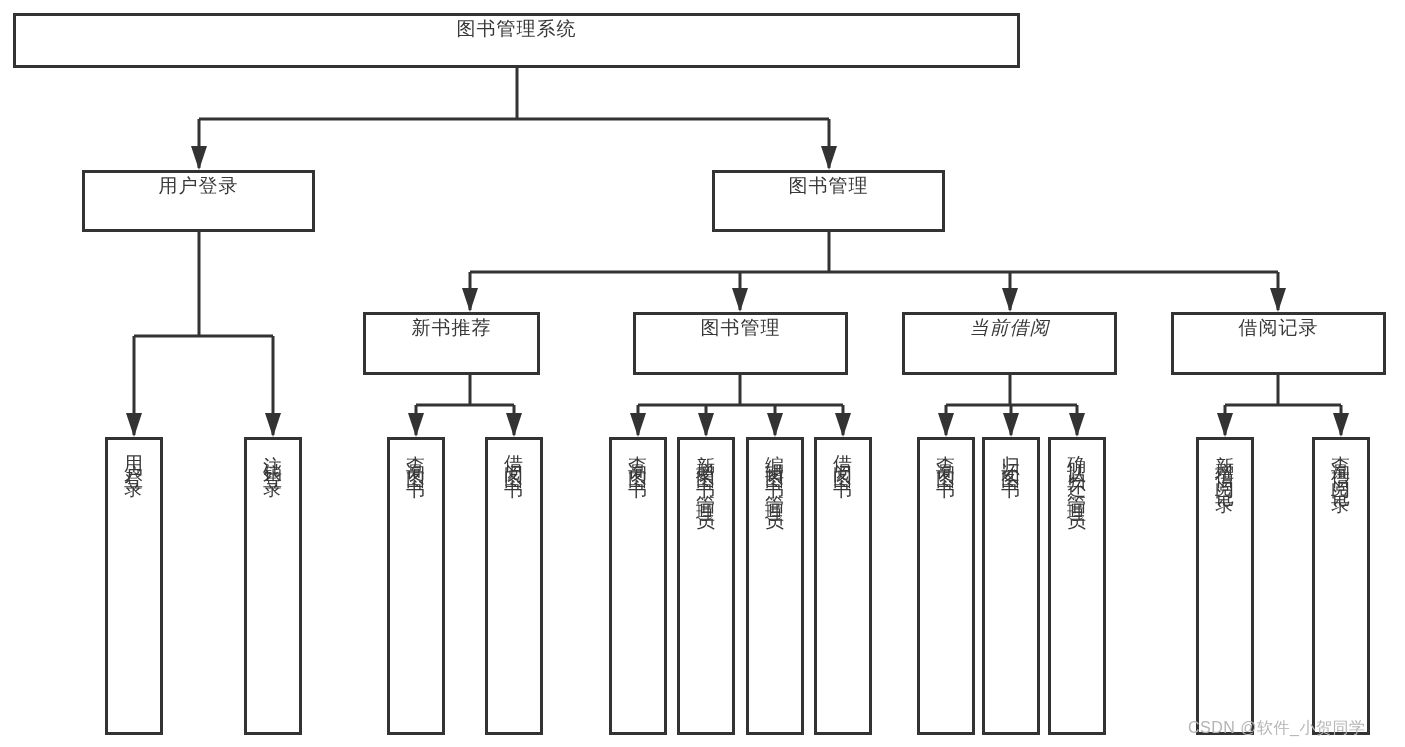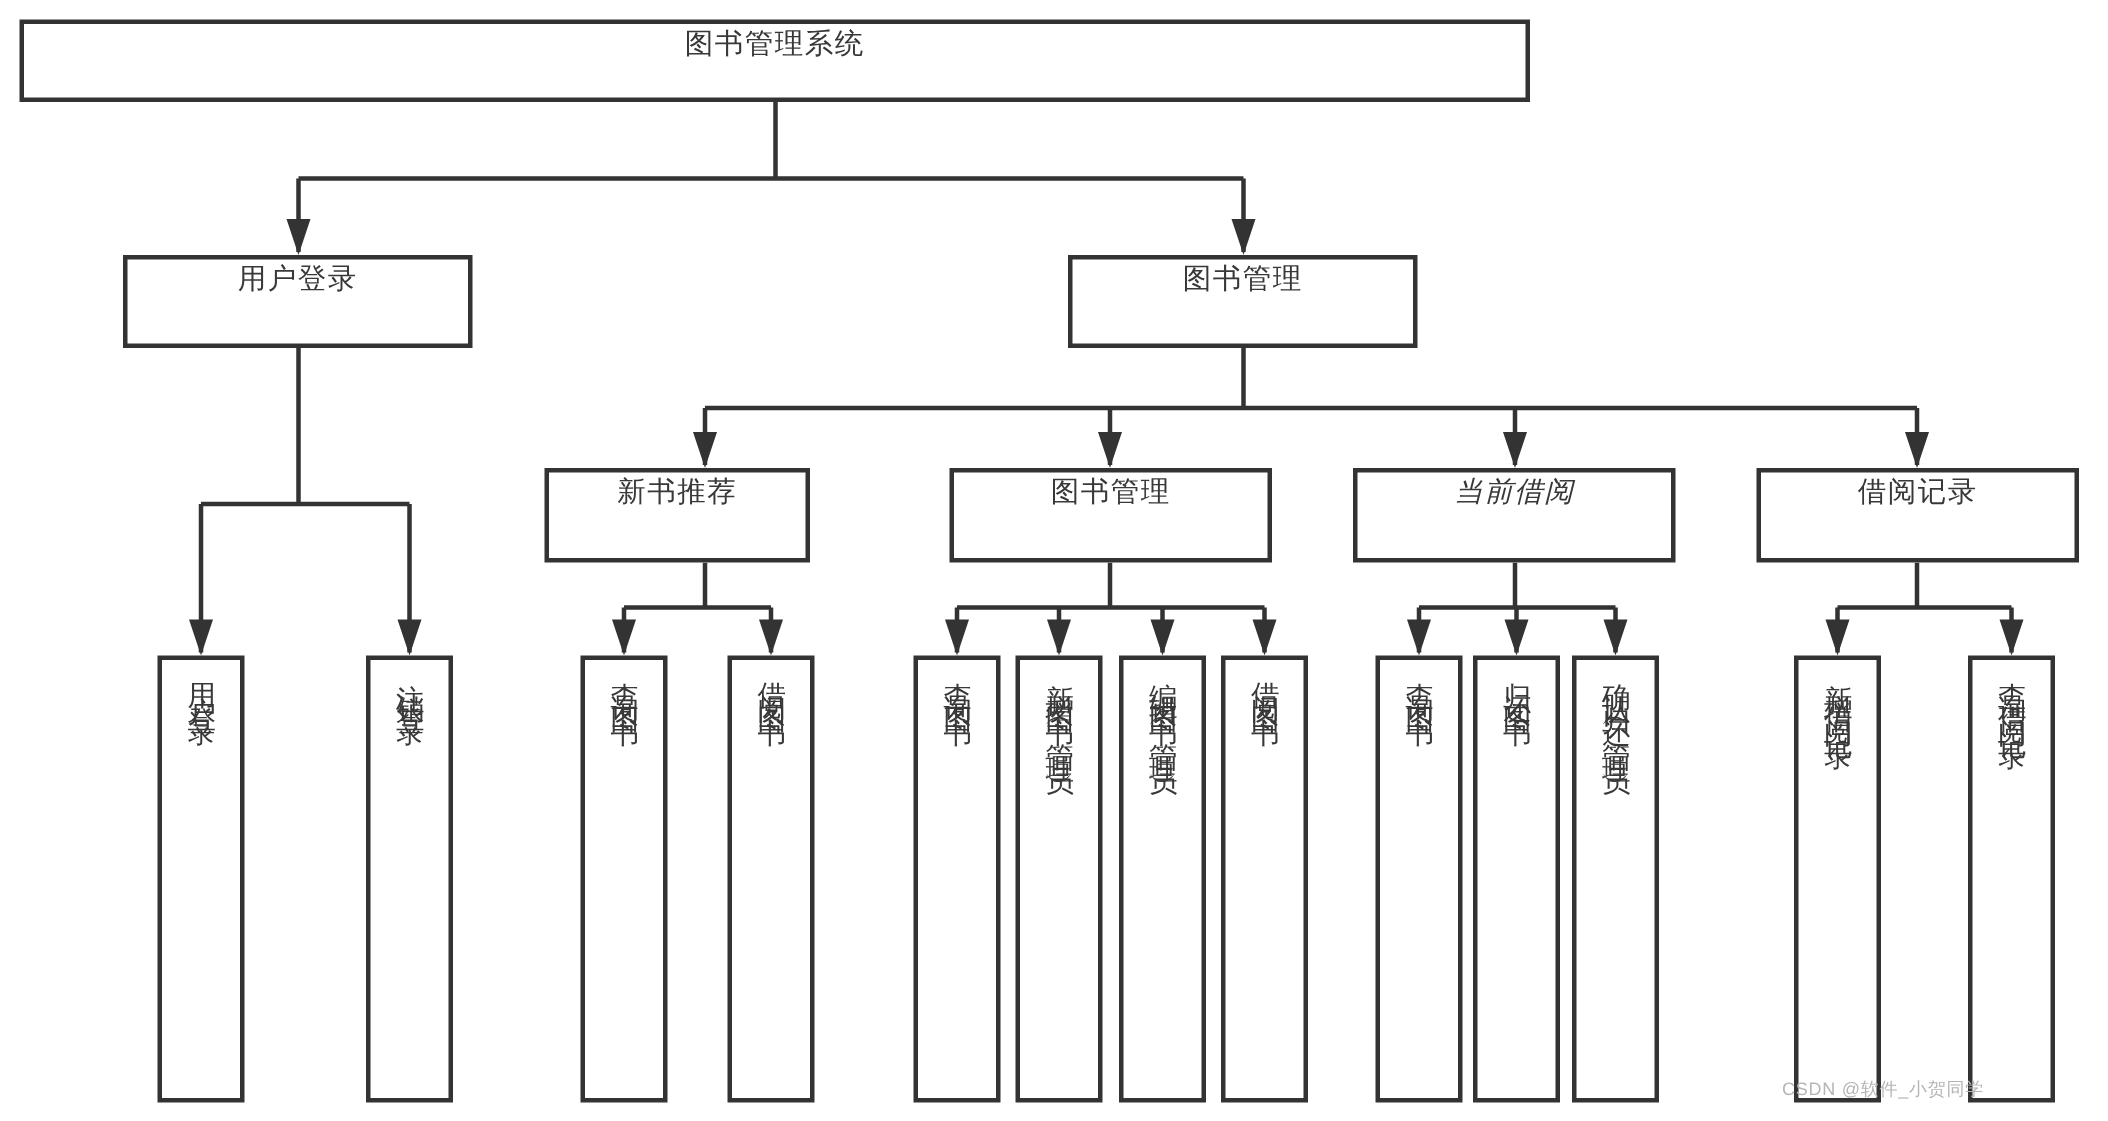--- a/index.html
+++ b/index.html
@@ -60,21 +60,21 @@
   .n-l8  { left: 814px; }
   .n-l9  { left: 917px; }
   .n-l10 { left: 982px; }
   .n-l11 { left: 1048px; }
   .n-l12 { left: 1196px; }
   .n-l13 { left: 1312px; }
   .watermark {
     position: absolute;
     left: 1188px;
     top: 718px;
-    font-size: 12px;
+    font-size: 16px;
     letter-spacing: 0.5px;
     color: var(--watermark);
     white-space: nowrap;
   }
 </style>
 </head>
 <body>
 
 <div id="stage">
 

